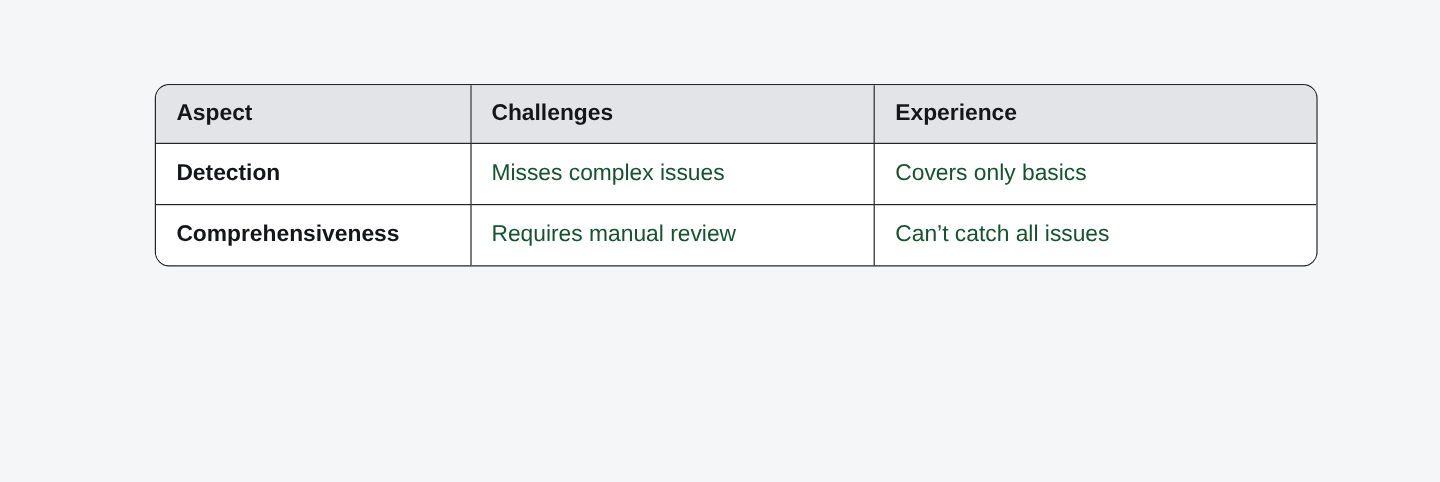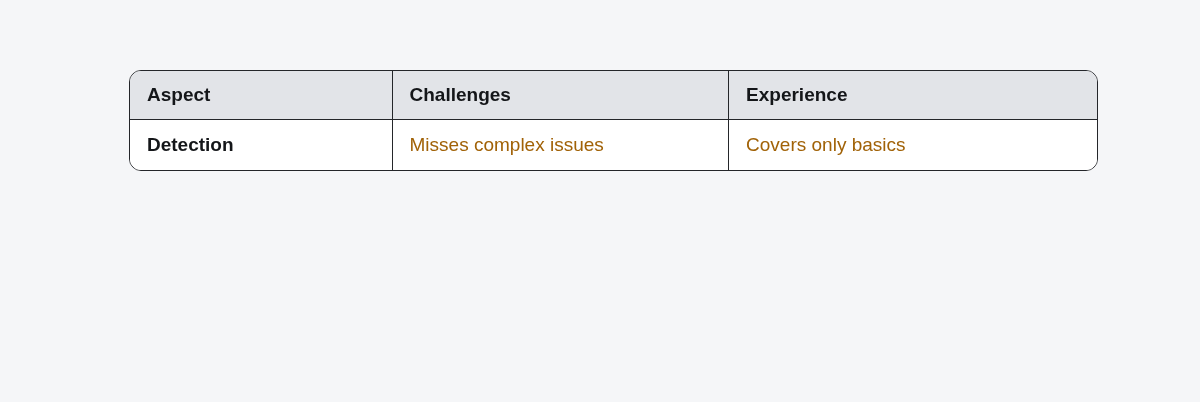--- a/index.html
+++ b/index.html
@@ -53,21 +53,21 @@
   table.comparison tbody tr:last-child td { border-bottom: none; }
 
   table.comparison thead th {
     background: #e2e4e8;
     color: #141619;
     font-weight: 700;
     height: 26px;
   }
   table.comparison tbody td {
     background: #ffffff;
-    color: #a16207;
+    color: #14532d;
     font-weight: 400;
     height: 28px;
   }
   table.comparison tbody td.aspect {
     color: #141619;
     font-weight: 700;
   }
 </style>
 </head>
 <body>
@@ -85,15 +85,20 @@
         <th>Challenges</th>
         <th>Experience</th>
       </tr>
     </thead>
     <tbody>
       <tr>
         <td class="aspect">Detection</td>
         <td>Misses complex issues</td>
         <td>Covers only basics</td>
       </tr>
+      <tr>
+        <td class="aspect">Comprehensiveness</td>
+        <td>Requires manual review</td>
+        <td>Can’t catch all issues</td>
+      </tr>
     </tbody>
   </table>
 </div>
 
 </body></html>

